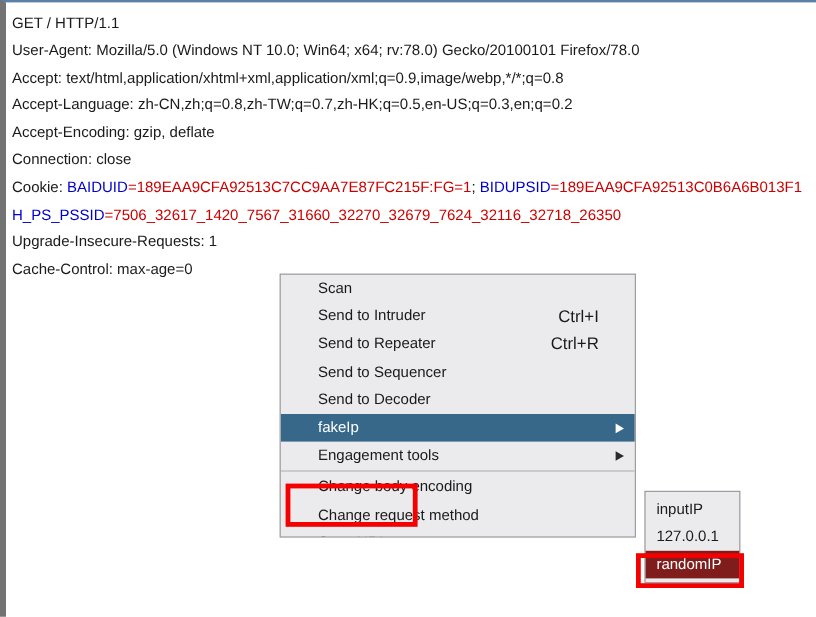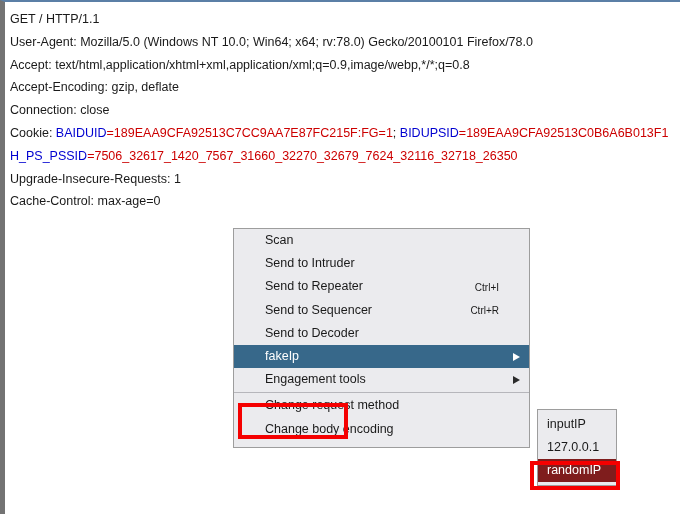--- a/index.html
+++ b/index.html
@@ -81,22 +81,21 @@
     background: #37688a;
     color: #ffffff;
   }
 
   .menu-accel {
     position: absolute;
     right: 30px;
     top: 0;
     line-height: 23.2px;
     color: #1a1a1a;
-    font-size: 10px;
-    margin-top: 24px;
+    font-size: 14px;
   }
 
   .submenu-arrow {
     position: absolute;
     right: 9px;
     top: 50%;
     margin-top: -4px;
     width: 0;
     height: 0;
     border-left: 7px solid #2b2b2b;
@@ -154,40 +153,41 @@
   #annot-randomip { left: 530px; top: 461px; width: 90px;  height: 29px; }
 </style>
 </head>
 <body>
 
 <div id="request-panel">
   <div id="request-body">
       <div class="req-line"><span class="tok-plain">GET / HTTP/1.1</span></div>
       <div class="req-line"><span class="tok-plain">User-Agent: Mozilla/5.0 (Windows NT 10.0; Win64; x64; rv:78.0) Gecko/20100101 Firefox/78.0</span></div>
       <div class="req-line"><span class="tok-plain">Accept: text/html,application/xhtml+xml,application/xml;q=0.9,image/webp,*/*;q=0.8</span></div>
+      <div class="req-line"><span class="tok-plain">Accept-Language: zh-CN,zh;q=0.8,zh-TW;q=0.7,zh-HK;q=0.5,en-US;q=0.3,en;q=0.2</span></div>
       <div class="req-line"><span class="tok-plain">Accept-Encoding: gzip, deflate</span></div>
       <div class="req-line"><span class="tok-plain">Connection: close</span></div>
       <div class="req-line"><span class="tok-plain">Cookie: </span><span class="tok-name">BAIDUID</span><span class="tok-value">=189EAA9CFA92513C7CC9AA7E87FC215F:FG=1</span><span class="tok-plain">; </span><span class="tok-name">BIDUPSID</span><span class="tok-value">=189EAA9CFA92513C0B6A6B013F1</span></div>
       <div class="req-line"><span class="tok-name">H_PS_PSSID</span><span class="tok-value">=7506_32617_1420_7567_31660_32270_32679_7624_32116_32718_26350</span></div>
       <div class="req-line"><span class="tok-plain">Upgrade-Insecure-Requests: 1</span></div>
       <div class="req-line"><span class="tok-plain">Cache-Control: max-age=0</span></div>
     </div>
 </div>
 
 <div id="context-menu">
     <div class="menu-item"><span>Scan</span></div>
     <div class="menu-item"><span>Send to Intruder</span><span class="menu-accel">Ctrl+I</span></div>
     <div class="menu-item"><span>Send to Repeater</span><span class="menu-accel">Ctrl+R</span></div>
     <div class="menu-item"><span>Send to Sequencer</span></div>
     <div class="menu-item"><span>Send to Decoder</span></div>
     <div class="menu-item selected"><span>fakeIp</span><span class="submenu-arrow"></span></div>
     <div class="menu-item"><span>Engagement tools</span><span class="submenu-arrow"></span></div>
     <div class="menu-sep"></div>
+    <div class="menu-item"><span>Change body encoding</span></div>
     <div class="menu-item"><span>Change request method</span></div>
-    <div class="menu-item"><span>Change body encoding</span></div>
     <div class="menu-item"><span>Copy URL</span></div>
   </div>
 
 <div id="fakeip-submenu">
     <div class="submenu-item"><span>inputIP</span></div>
     <div class="submenu-item"><span>127.0.0.1</span></div>
     <div class="submenu-item selected"><span>randomIP</span></div>
   </div>
 
 <div class="annot-box" id="annot-fakeip"></div>

